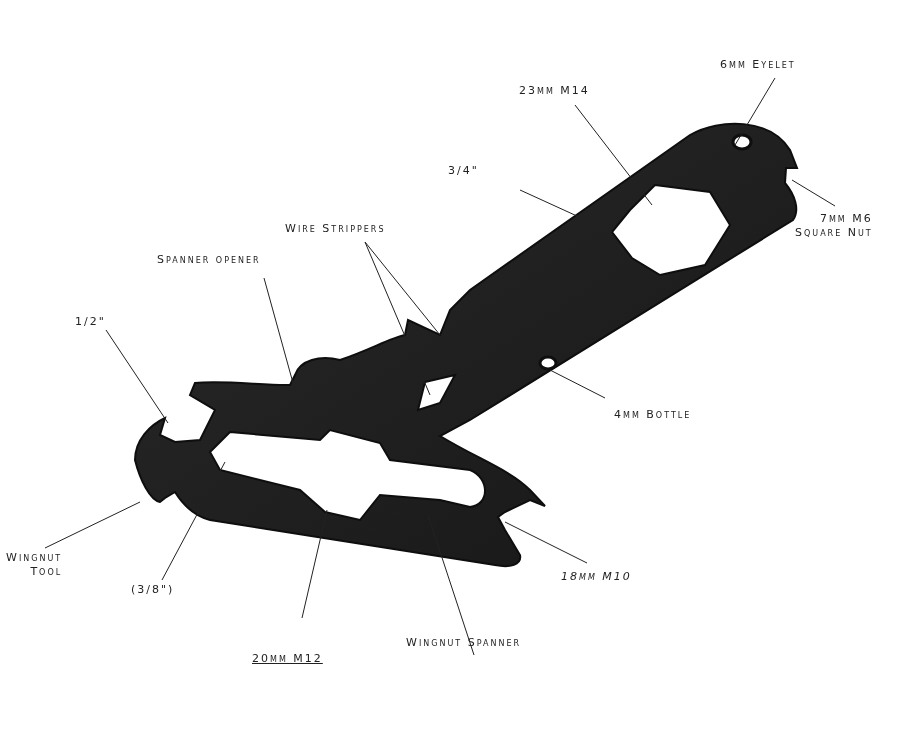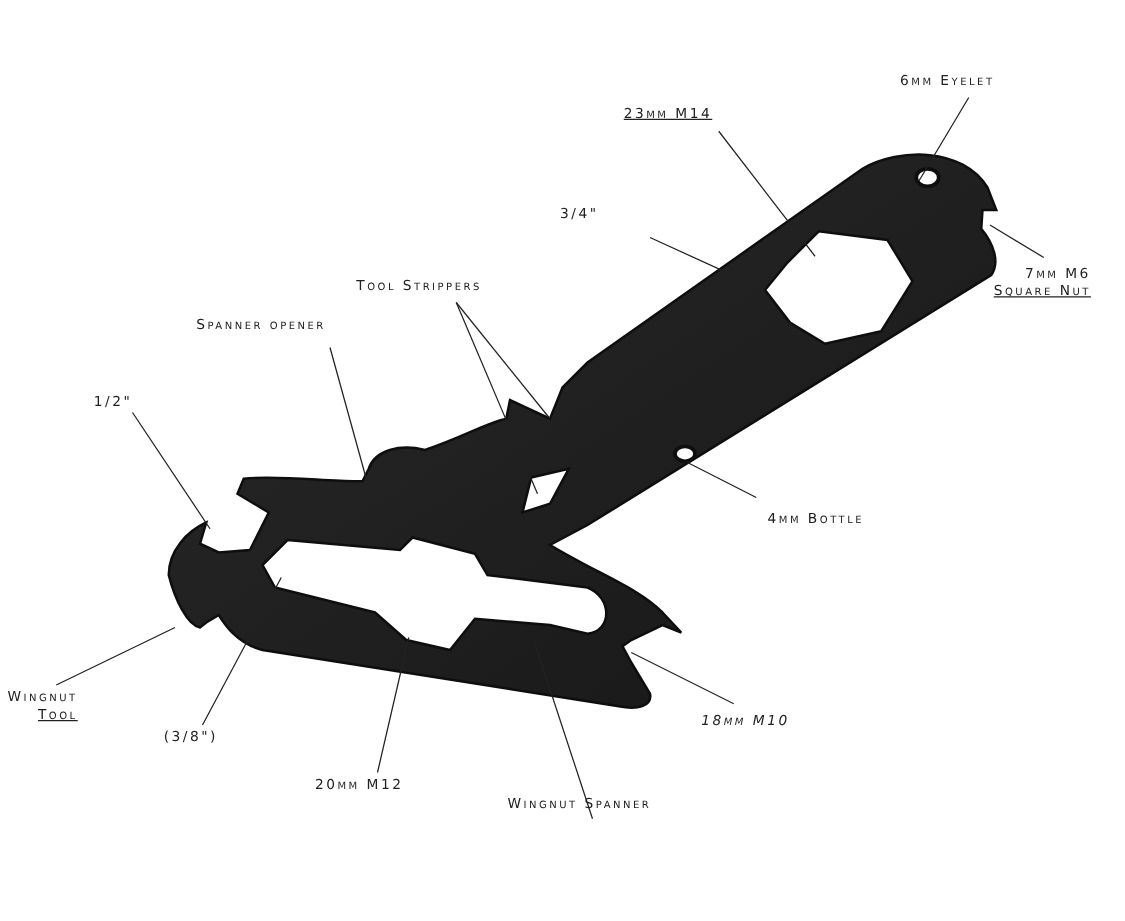--- a/index.html
+++ b/index.html
@@ -9,21 +9,21 @@
       position: absolute;
       font-family: "DejaVu Sans", sans-serif;
       font-size: 11px;
       letter-spacing: 2px;
       color: #222222;
       font-variant: small-caps;
       white-space: nowrap;
       line-height: 14px;
     }
     .label.two-line { text-align: right; }
-    .label .line2 { display: block; text-decoration: underline; }
+    .label .line2 { display: block; }
   </style>
 </head>
 <body>
 
 <div id="stage">
   <svg id="tool-svg" width="900" height="737" viewBox="0 0 900 737">
     <defs>
       <linearGradient id="bodyGrad" x1="0" y1="0" x2="1" y2="1">
         <stop offset="0" stop-color="#2a2a2a"></stop>
         <stop offset="1" stop-color="#161616"></stop>
@@ -80,31 +80,31 @@
       <line x1="550" y1="370" x2="605" y2="398"></line>
       <line x1="140" y1="502" x2="45" y2="548"></line>
       <line x1="225" y1="462" x2="162" y2="580"></line>
       <line x1="327" y1="510" x2="302" y2="618"></line>
       <line x1="428" y1="515" x2="474" y2="655"></line>
       <line x1="505" y1="522" x2="587" y2="563"></line>
     </g>
   </svg>
 
   <div class="label" style="left:720px; top:58px;">6mm Eyelet</div>
-  <div class="label" style="left:499px; top:84px;text-decoration:underline;">23mm M14</div>
+  <div class="label" style="left:519px; top:84px;">23mm M14</div>
   <div class="label" style="left:448px; top:164px;">3/4"</div>
   <div class="label two-line" style="left:795px; top:212px;">
     <span>7mm M6</span>
     <span class="line2">Square Nut</span>
   </div>
-  <div class="label" style="left:285px; top:222px;">Tool Strippers</div>
+  <div class="label" style="left:285px; top:222px;">Wire Strippers</div>
   <div class="label" style="left:157px; top:253px;">Spanner opener</div>
   <div class="label" style="left:75px; top:315px;">1/2"</div>
   <div class="label" style="left:614px; top:408px;">4mm Bottle</div>
   <div class="label two-line" style="left:6px; top:551px;">
     <span>Wingnut</span>
     <span class="line2">Tool</span>
   </div>
   <div class="label" style="left:561px; top:570px;font-style:italic;">18mm M10</div>
   <div class="label" style="left:131px; top:583px;">(3/8")</div>
-  <div class="label" style="left:252px; top:621px;">20mm M12</div>
+  <div class="label" style="left:252px; top:652px;text-decoration:underline;">20mm M12</div>
   <div class="label" style="left:406px; top:636px;">Wingnut Spanner</div>
 </div>
 
 </body></html>

